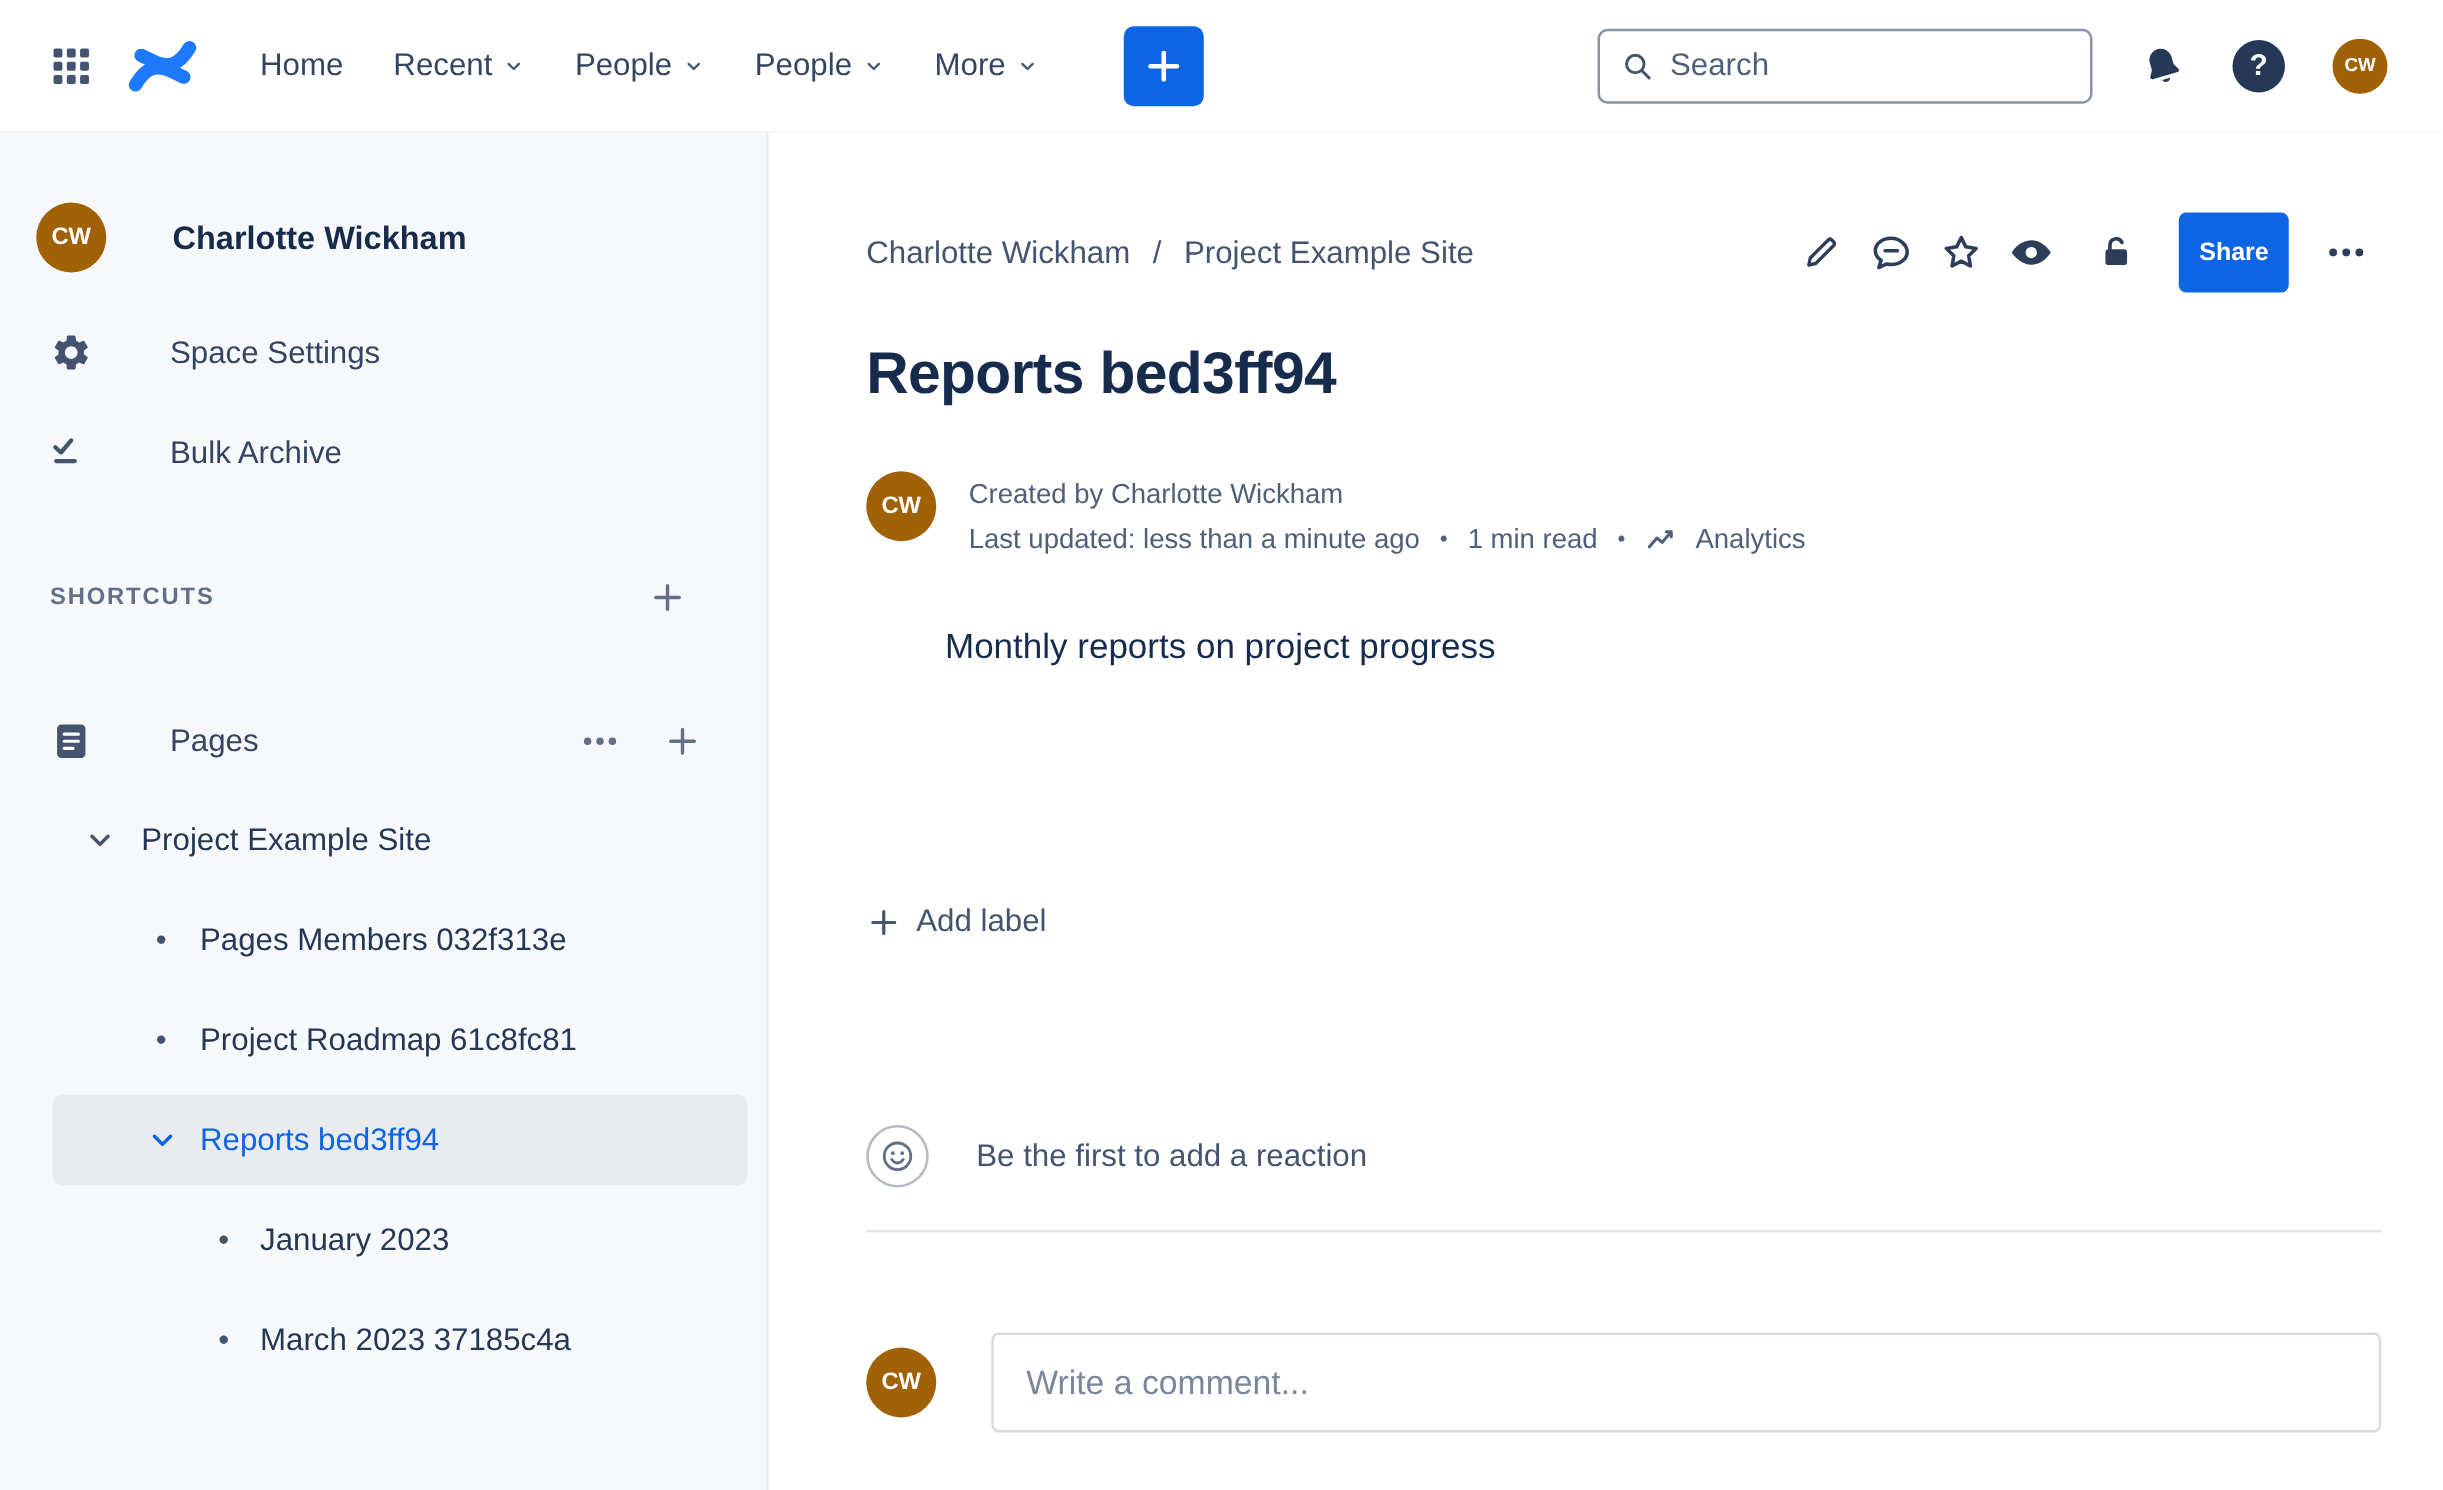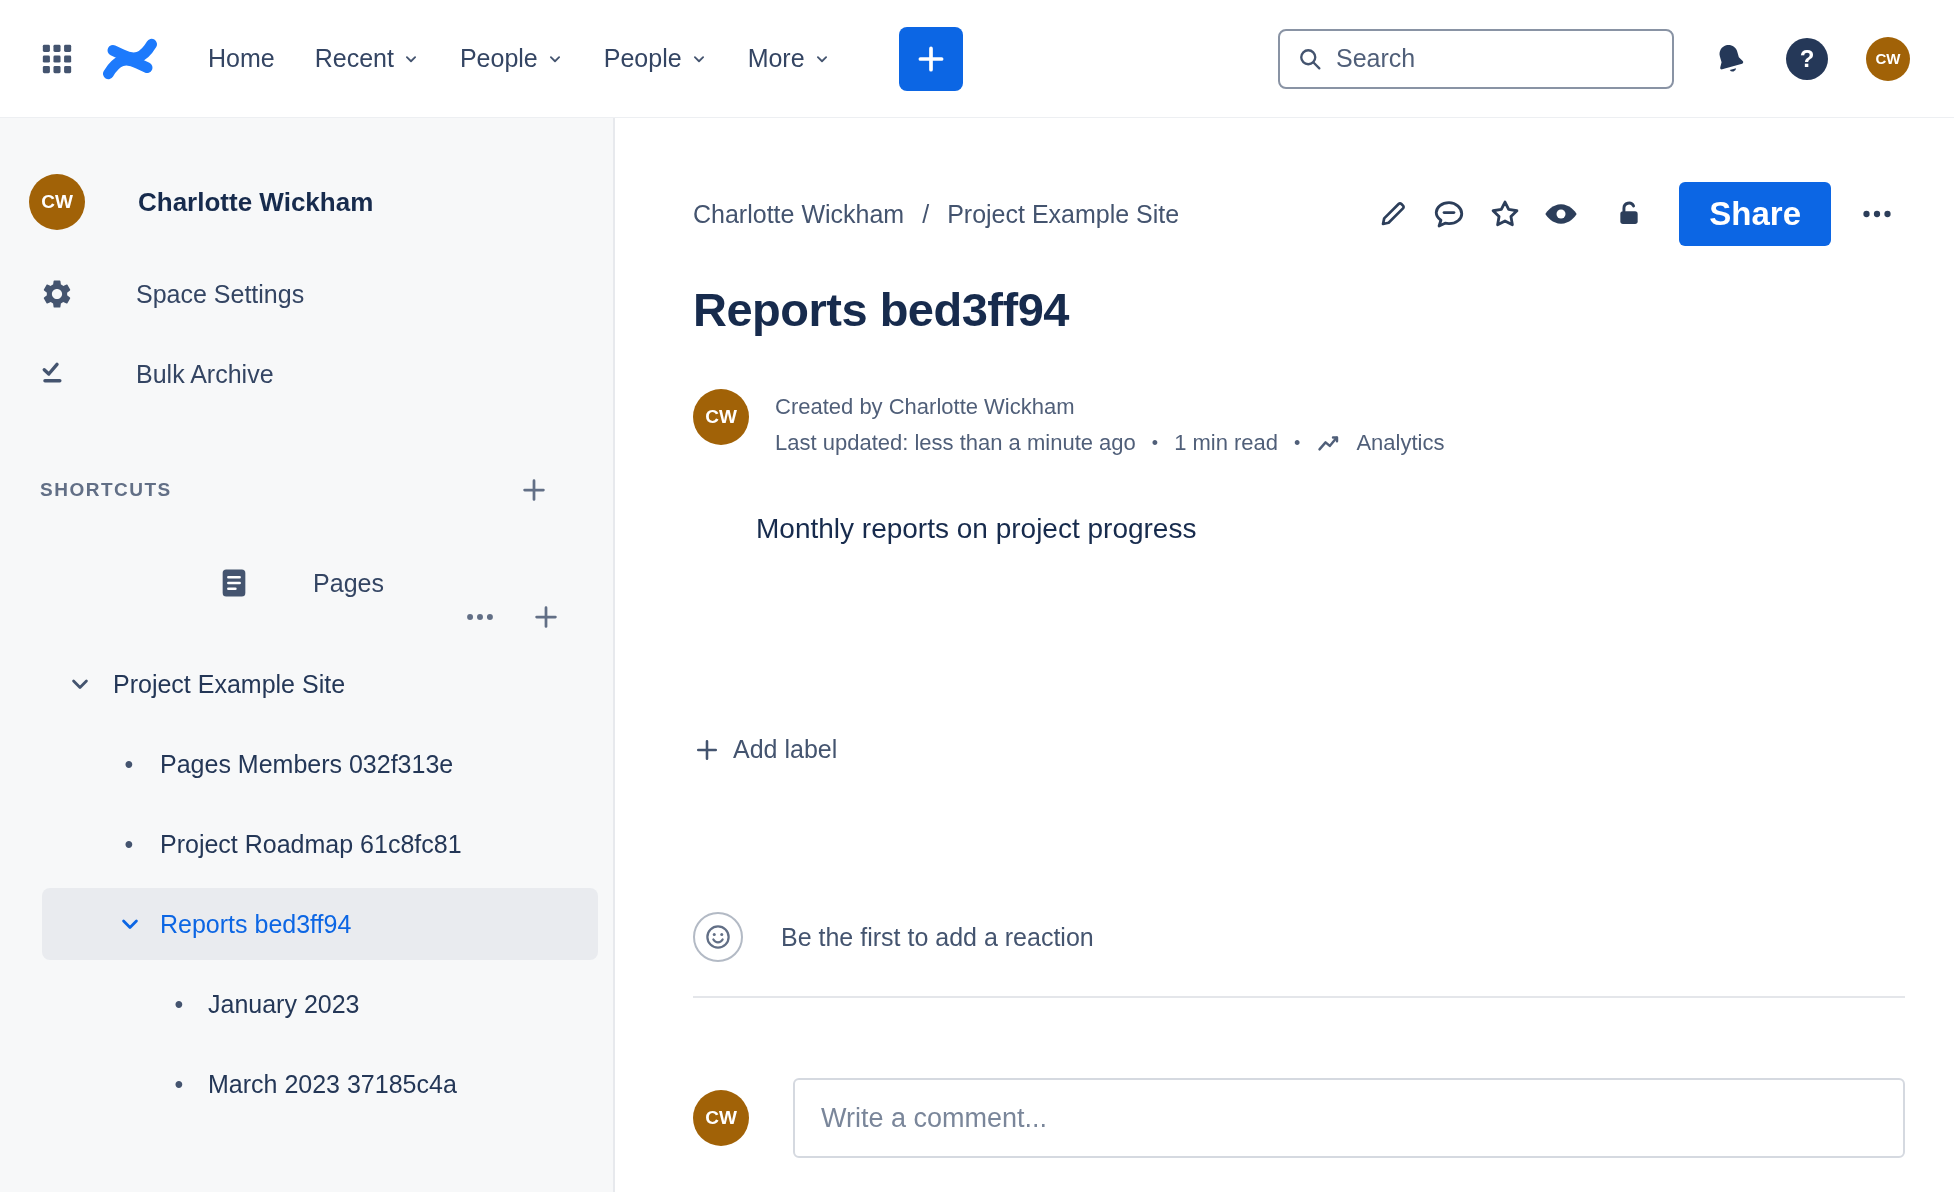--- a/index.html
+++ b/index.html
@@ -2,21 +2,21 @@
 <html><head>
 <meta charset="utf-8">
 <style>
   * { margin:0; padding:0; box-sizing:border-box; }
   html,body { width:1954px; height:1192px; overflow:hidden; background:#fff;
     font-family:"Liberation Sans", sans-serif; color:#172B4D; }
   button { font-family:inherit; background:none; border:none; cursor:pointer; }
   svg { display:block; }
 
   
-  .topnav { height:118px; display:flex; align-items:center; padding:0 44px 0 40px;
+  .topnav { height:106px; display:flex; align-items:center; padding:0 44px 0 40px;
     border-bottom:1px solid #EDEFF2; background:#fff; }
   .nav-left { display:flex; align-items:center; }
   .icon-btn { display:flex; align-items:center; justify-content:center; }
   .logo { margin-left:28px; }
   .nav-items { display:flex; align-items:center; margin-left:30px; }
   .nav-item { display:flex; align-items:center; gap:8px; padding:0 20px; height:64px;
     font-size:25px; font-weight:500; color:#344563; border-radius:6px; cursor:pointer; }
   .create-btn { width:64px; height:64px; background:#0C66E4; border-radius:8px;
     margin-left:48px; display:flex; align-items:center; justify-content:center; }
   .nav-right { display:flex; align-items:center; gap:38px; margin-left:auto; }
@@ -42,21 +42,21 @@
     height:64px; margin-bottom:24px; }
   .space-name { font-size:26px; font-weight:700; color:#172B4D; }
   .side-row { display:flex; align-items:center; gap:62px; height:72px; padding-left:40px;
     font-size:25px; color:#344563; cursor:pointer; }
   .side-row.first { margin-top:16px; }
   .side-row.second { margin-top:8px; }
   .shortcuts-row { margin-top:44px; height:72px; display:flex; align-items:center;
     justify-content:space-between; padding:0 64px 0 40px; }
   .shortcuts-label { font-size:19px; font-weight:700; letter-spacing:1.5px; color:#626F86; }
   .pages-row { margin-top:40px; height:78px; display:flex; align-items:center;
-    padding:0 52px 0 40px;flex-direction:column; }
+    padding:0 52px 0 40px; }
   .pages-left { display:flex; align-items:center; gap:62px; font-size:25px; color:#344563; }
   .pages-actions { margin-left:auto; display:flex; align-items:center; gap:34px; }
   .tree-row { height:80px; display:flex; align-items:center; font-size:25px; color:#243757;
     cursor:pointer; }
   .tree-root { padding-left:66px; gap:19px; }
   .tree-l1 { padding-left:120px; gap:22px; }
   .tree-l2 { padding-left:170px; gap:20px; }
   .bullet { color:#44546F; font-size:25px; width:18px; text-align:center; }
   .selected-pill { margin-left:42px; width:556px; height:72px; background:#E9EBEF;
     border-radius:8px; display:flex; align-items:center; padding-left:74px; gap:16px;
@@ -66,22 +66,22 @@
 
   
   .main { flex:1; padding:58px 49px 0 78px; background:#fff; }
   .bc-row { display:flex; align-items:center; height:76px; }
   .breadcrumb { display:flex; align-items:center; gap:18px; font-size:25px; color:#44546F; }
   .breadcrumb .crumb { cursor:pointer; }
   .bc-right { margin-left:auto; display:flex; align-items:center; }
   .action-icon { width:56px; height:60px; display:flex; align-items:center;
     justify-content:center; border-radius:4px; }
   .action-icon.lock { margin-left:12px; }
-  .share-btn { background:#0C66E4; color:#fff; font-size:33px; font-weight:600; height:64px;
-    padding:0 30px; border-radius:6px; margin-left:22px; }
+  .share-btn { background:#0C66E4; color:#fff; font-size:20px; font-weight:600; height:64px;
+    padding:0 16px; border-radius:6px; margin-left:22px; }
   .more-btn { margin-left:18px; }
   .page-title { margin-top:30px; font-size:47px; font-weight:600; letter-spacing:-0.5px;
     color:#172B4D; }
   .byline { display:flex; gap:26px; margin-top:52px; }
   .byline-text { font-size:22px; color:#505F79; line-height:36px; }
   .byline-line2 { display:flex; align-items:center; gap:12px; }
   .dot-sep { color:#505F79; font-size:18px; padding:0 4px; }
   .inline-icon { display:inline-flex; }
   .body-text { margin-top:52px; margin-left:63px; font-size:28px; color:#172B4D; }
   .add-label { margin-top:190px; display:flex; align-items:center; gap:12px; font-size:25px;

